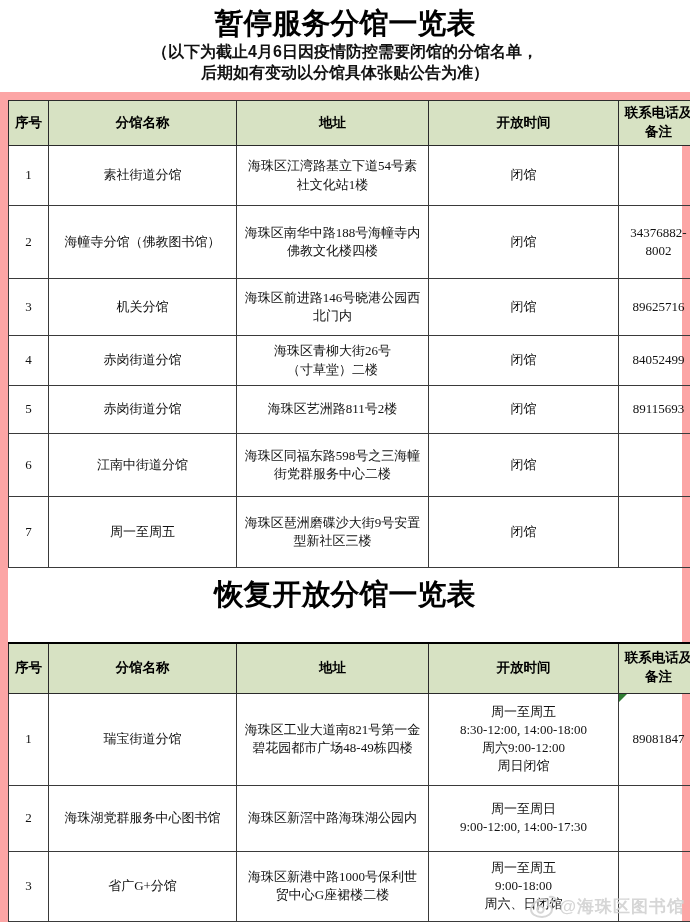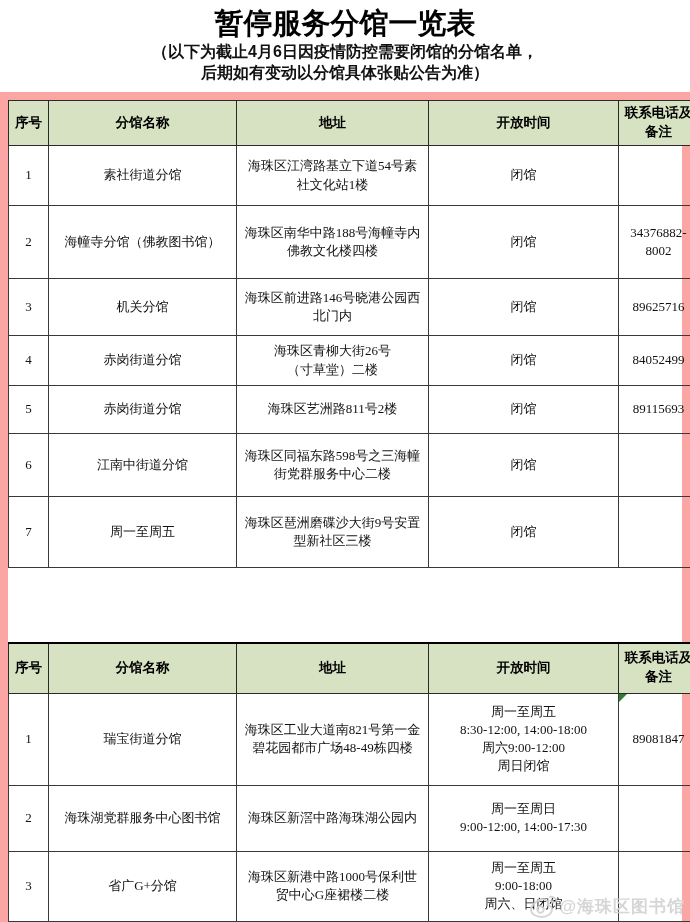--- a/index.html
+++ b/index.html
@@ -175,20 +175,21 @@
           <td>7</td>
           <td>周一至周五</td>
           <td>海珠区琶洲磨碟沙大街9号安置型新社区三楼</td>
           <td>闭馆</td>
           <td></td>
         </tr>
       </tbody>
     </table>
 
     <div class="title-block title-block2">
+      <h1 class="main-title">恢复开放分馆一览表</h1>
     </div>
 
     <table class="grid" style="border-top:2px solid #000">
       <colgroup>
           <col class="c-num">
           <col class="c-name">
           <col class="c-addr">
           <col class="c-hours">
           <col class="c-contact">
         </colgroup>

